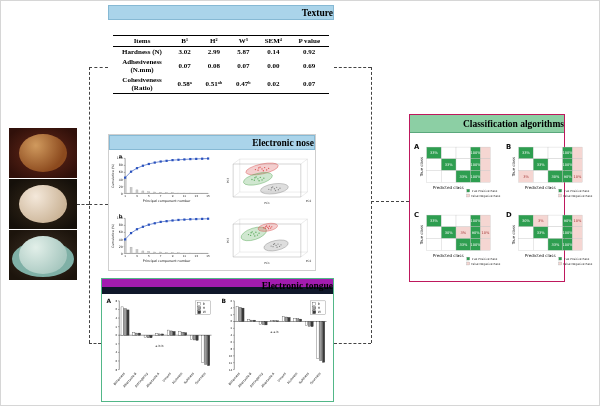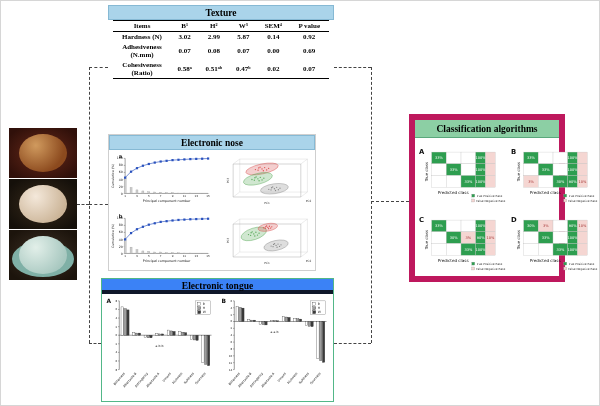--- a/index.html
+++ b/index.html
@@ -18,31 +18,31 @@
   .photo-brown{background:radial-gradient(ellipse at center,#6a2a1a 0%,#30100a 85%)}
   .photo-brown .egg-oval{background:radial-gradient(circle at 35% 30%,#d09a5e,#8c4a1e 70%)}
   .photo-cream{background:radial-gradient(ellipse at center,#3a2c1c 0%,#15100a 85%)}
   .photo-cream .egg-oval{background:radial-gradient(circle at 35% 30%,#f4e8da,#cbb497 75%)}
   .photo-blue{background:radial-gradient(ellipse at center,#3f3226 0%,#1c140c 85%)}
   .photo-blue .bowl{position:absolute;left:50%;top:58%;transform:translate(-50%,-50%);width:62px;height:36px;border-radius:50%;background:#7fb0a6}
   .photo-blue .egg-oval{background:radial-gradient(circle at 35% 30%,#e2efe9,#a8c8c0 75%)}
 
   
   .panel{position:absolute;background:#fff}
-  .panel>header{height:15px;line-height:15px;font-weight:bold;font-size:9.5px;text-align:center;
+  .panel>header{height:15px;line-height:15px;font-weight:bold;font-size:9.5px;text-align:right;
     background:#aad4ea;border:1px solid #86b9d4;color:#000}
   .texture{left:107px;top:4px;width:226px;height:126px}
   .enose{left:107px;top:133px;width:208px;height:137px;border:1px solid #cfcfcf}
   .etongue{left:100px;top:277px;width:233px;height:124px;border:1px solid #52b788}
-  .etongue>header{background:#3b82f6;border:none;border-bottom:4px solid #0f172a}
-  .classif{left:408px;top:113px;width:156px;height:168px;border:6px solid #be185d}
+  .etongue>header{background:#a21caf;border:none;border-bottom:7px solid #0f172a}
+  .classif{left:408px;top:113px;width:156px;height:168px;border:1px solid #be185d}
   .classif>header{background:#8ccfa4;border:none;border-bottom:1px solid #5aa87c;height:18px;line-height:18px}
 
   
-  .texture table{width:calc(100% - 10px);margin:0 5px;border-collapse:collapse;font-size:7px;color:#000}
+  .texture table{width:calc(100% - 10px);margin:15px 5px;border-collapse:collapse;font-size:7px;color:#000}
   .texture th,.texture td{text-align:center;padding:1px 1px;font-weight:bold;vertical-align:middle}
   .texture thead tr{border-top:1.4px solid #000;border-bottom:0.8px solid #000}
   .texture thead th{font-weight:bold}
   .texture tbody tr:last-child{border-bottom:1.4px solid #000}
   .texture .item-name{width:58px}
 
   
   .enose-grid{display:grid;grid-template-columns:104px 1fr;grid-auto-rows:59px;gap:1px;padding:1px}
   .enose-grid svg{width:100%;height:100%;display:block}
   .tongue-grid{display:flex;padding:1px;gap:1px}

